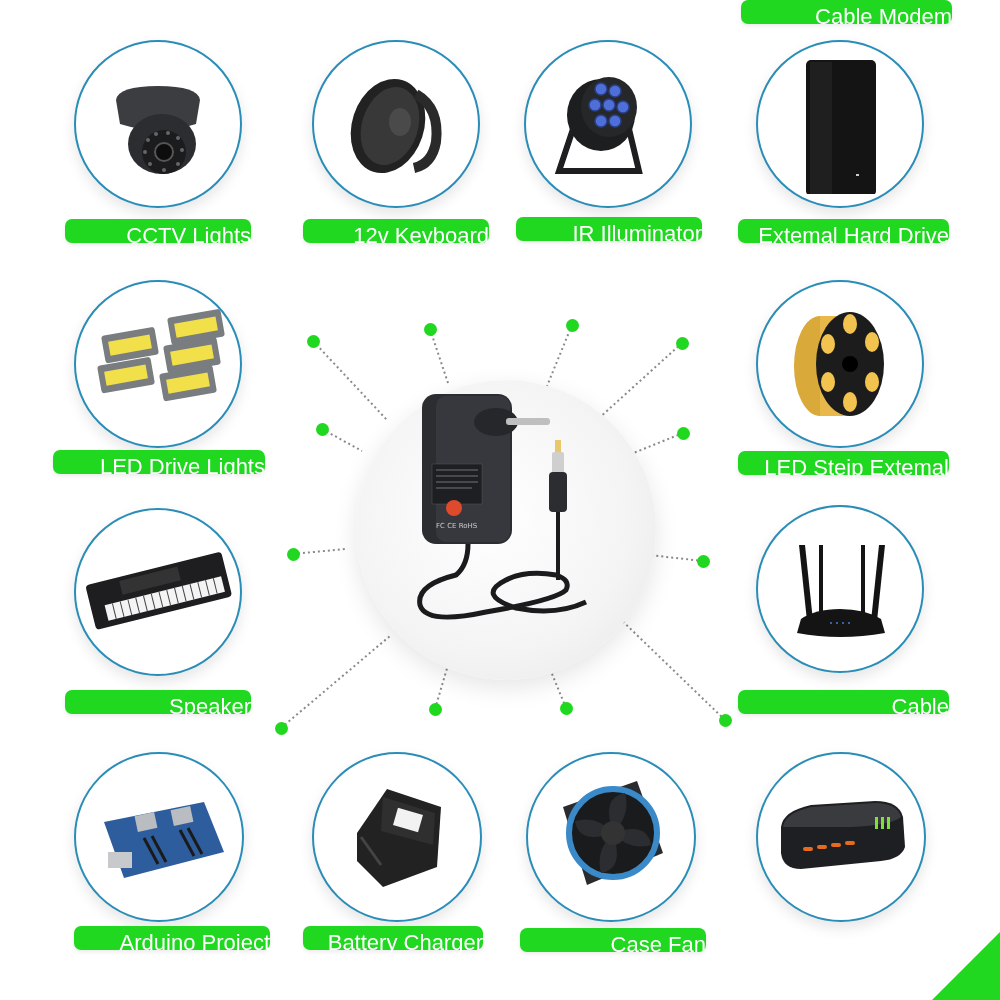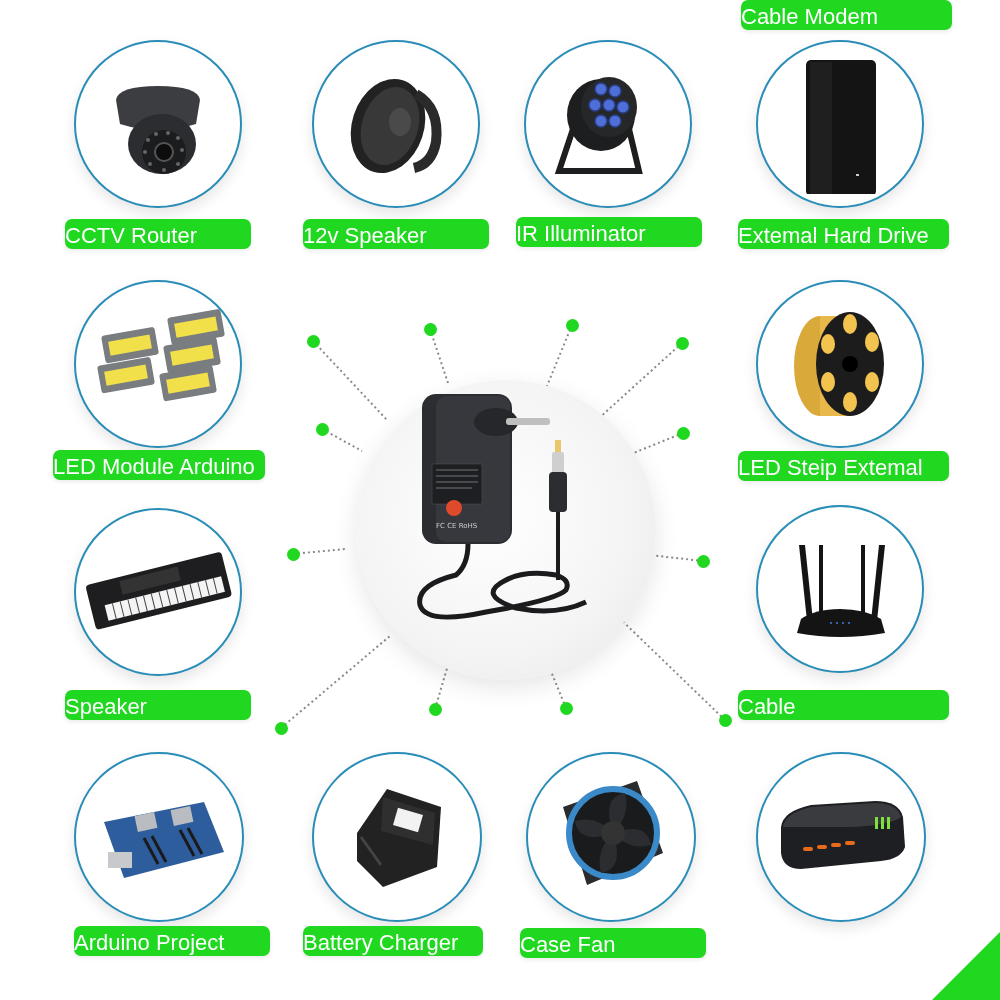--- a/index.html
+++ b/index.html
@@ -11,27 +11,27 @@
     width: 168px; height: 168px;
     border-radius: 50%;
     border: 2px solid #2a8db8;
     background: #ffffff;
     box-shadow: 0 6px 14px rgba(0,0,0,0.10);
     display: flex; align-items: center; justify-content: center;
     overflow: hidden;
   }
   .label {
     position: absolute;
-    height: 30px;
+    height: 24px;
     background: #1fd81f;
     border-radius: 7px;
     color: #ffffff;
     font-size: 22px;
     line-height: 34px;
-    text-align: left;
+    text-align: right;
     white-space: nowrap;
     box-shadow: 0 2px 4px rgba(0,0,0,0.08);
   }
 
   .center-disc {
     position: absolute;
     left: 356px; top: 380px; width: 300px; height: 300px;
     border-radius: 50%;
     background: radial-gradient(circle at 45% 45%, #ffffff 0%, #f4f4f4 60%, #e6e6e6 100%);
     box-shadow: 0 8px 24px rgba(0,0,0,0.10);
@@ -124,31 +124,31 @@
         <circle cx="70" cy="69" r="2"></circle>
       <circle cx="80" cy="74" r="2"></circle>
         <circle cx="84" cy="86" r="2"></circle>
         <circle cx="80" cy="100" r="2"></circle>
       <circle cx="66" cy="106" r="2"></circle>
         <circle cx="52" cy="100" r="2"></circle>
         <circle cx="47" cy="88" r="2"></circle>
     </g>
   </svg>
 </div>
-<div class="label" style="left:65px;top:219px;width:186px">CCTV Router</div>
+<div class="label" style="left:65px;top:219px;width:186px">CCTV Lights</div>
 
 <div class="circle" style="left:312px;top:40px">
   <svg width="120" height="120" viewBox="0 0 120 120">
     <ellipse cx="52" cy="62" rx="36" ry="48" fill="#222" transform="rotate(18 52 62)"></ellipse>
     <ellipse cx="54" cy="62" rx="28" ry="40" fill="#383838" transform="rotate(18 54 62)"></ellipse>
     <ellipse cx="64" cy="58" rx="11" ry="14" fill="#4a4a4a"></ellipse>
     <path d="M80 30 Q104 44 100 78 Q96 100 78 104" stroke="#2a2a2a" stroke-width="10" fill="none"></path>
   </svg>
 </div>
-<div class="label" style="left:303px;top:219px;width:186px">12v Speaker</div>
+<div class="label" style="left:303px;top:219px;width:186px">12v Keyboard</div>
 
 <div class="circle" style="left:524px;top:40px">
   <svg width="130" height="130" viewBox="0 0 130 130">
     <ellipse cx="58" cy="56" rx="34" ry="36" fill="#1d1e20"></ellipse>
     <ellipse cx="66" cy="48" rx="28" ry="30" fill="#262729"></ellipse>
     <g fill="#4f6fd8" stroke="#2a3f8a" stroke-width="1.5">
       <circle cx="58" cy="30" r="6"></circle>
         <circle cx="72" cy="32" r="6"></circle>
         <circle cx="52" cy="46" r="6"></circle>
       <circle cx="66" cy="46" r="6"></circle>
@@ -189,21 +189,21 @@
           <rect width="54" height="28" rx="3" fill="#7a7d80"></rect>
           <rect x="6" y="7" width="42" height="14" fill="#f2e04a"></rect>
         </g>
       <g transform="translate(76,70) rotate(-10)">
           <rect width="54" height="28" rx="3" fill="#7a7d80"></rect>
           <rect x="6" y="7" width="42" height="14" fill="#f2e04a"></rect>
         </g>
     </g>
   </svg>
 </div>
-<div class="label" style="left:53px;top:450px;width:212px">LED Module Arduino</div>
+<div class="label" style="left:53px;top:450px;width:212px">LED Drive Lights</div>
 
 <div class="circle" style="left:756px;top:280px">
   <svg width="120" height="140" viewBox="0 0 120 140">
     <ellipse cx="40" cy="72" rx="26" ry="50" fill="#d9a93a"></ellipse>
     <rect x="40" y="22" width="30" height="100" fill="#e8b84a"></rect>
     <ellipse cx="70" cy="70" rx="34" ry="52" fill="#1c1c1c"></ellipse>
     <g fill="#f2c44f">
       <ellipse cx="70" cy="30" rx="7" ry="10"></ellipse>
         <ellipse cx="92" cy="48" rx="7" ry="10"></ellipse>
       <ellipse cx="92" cy="88" rx="7" ry="10"></ellipse>

